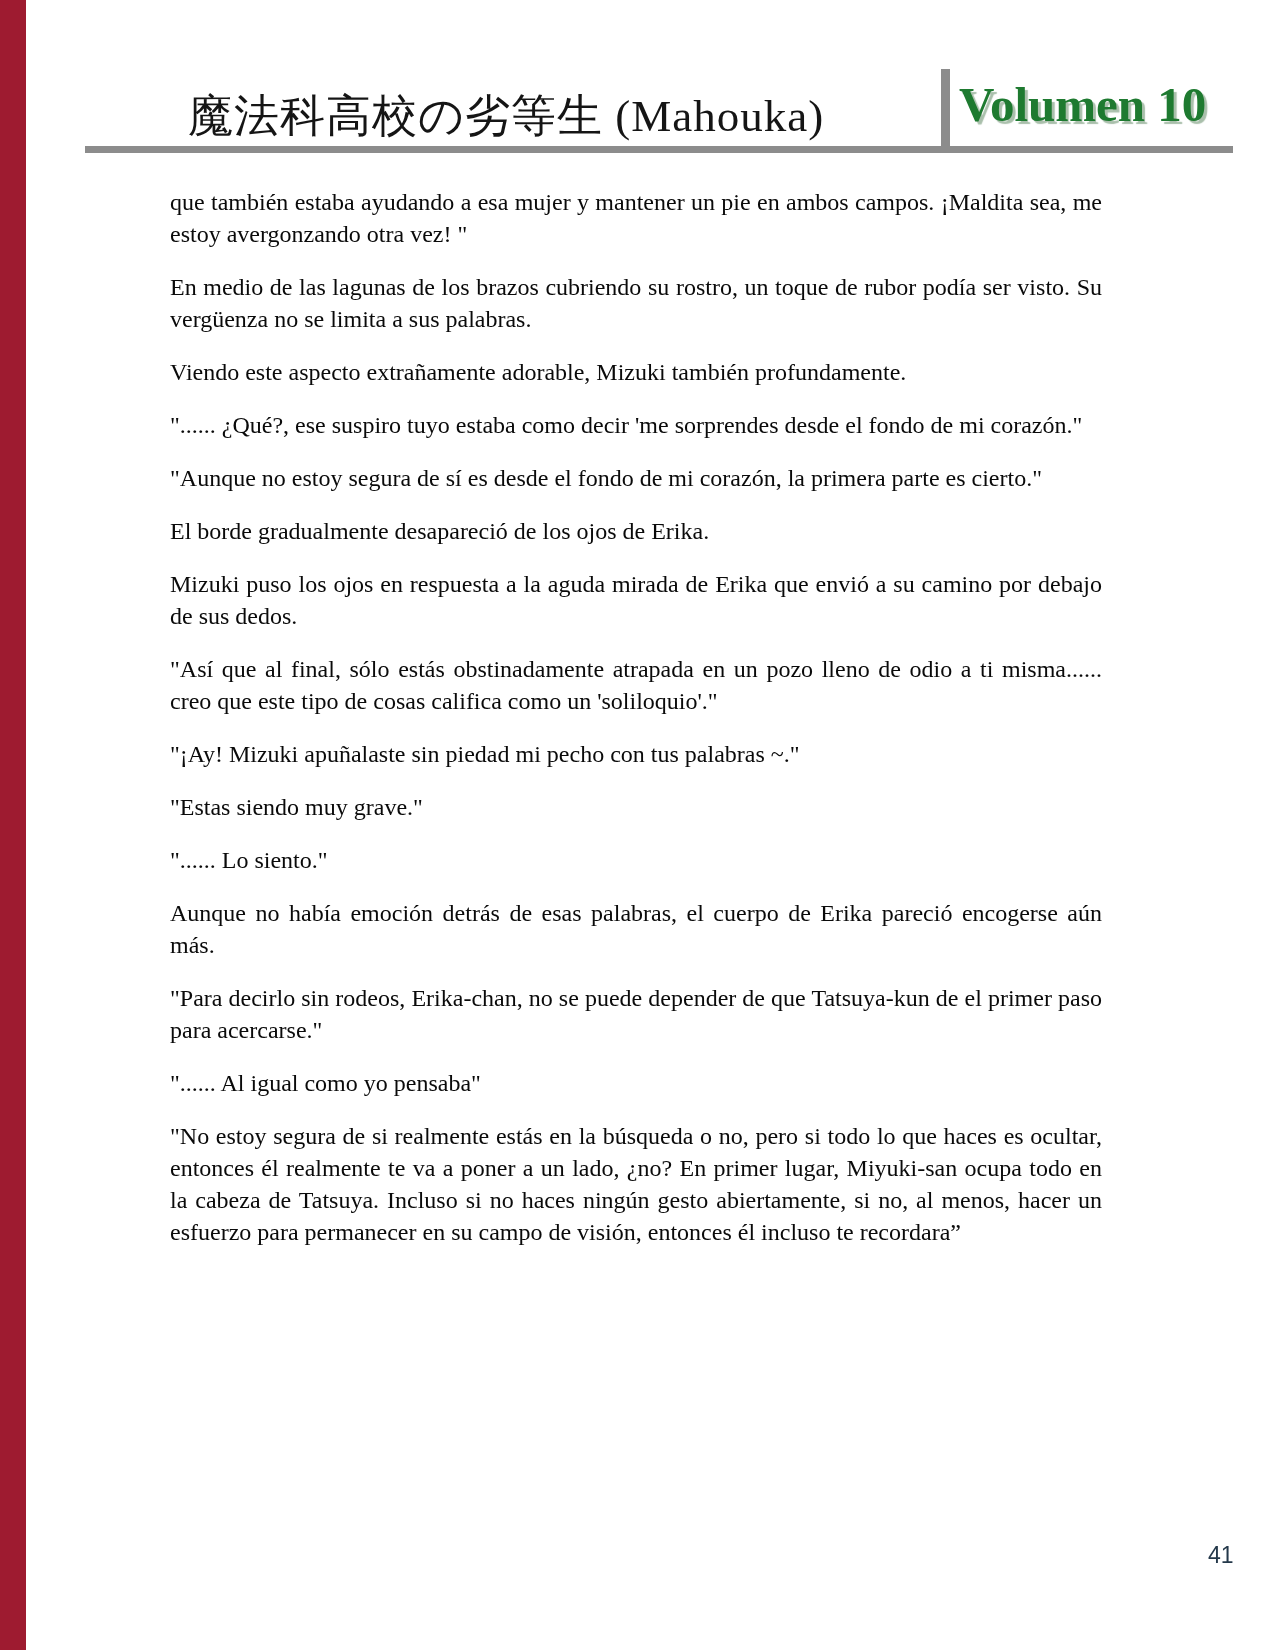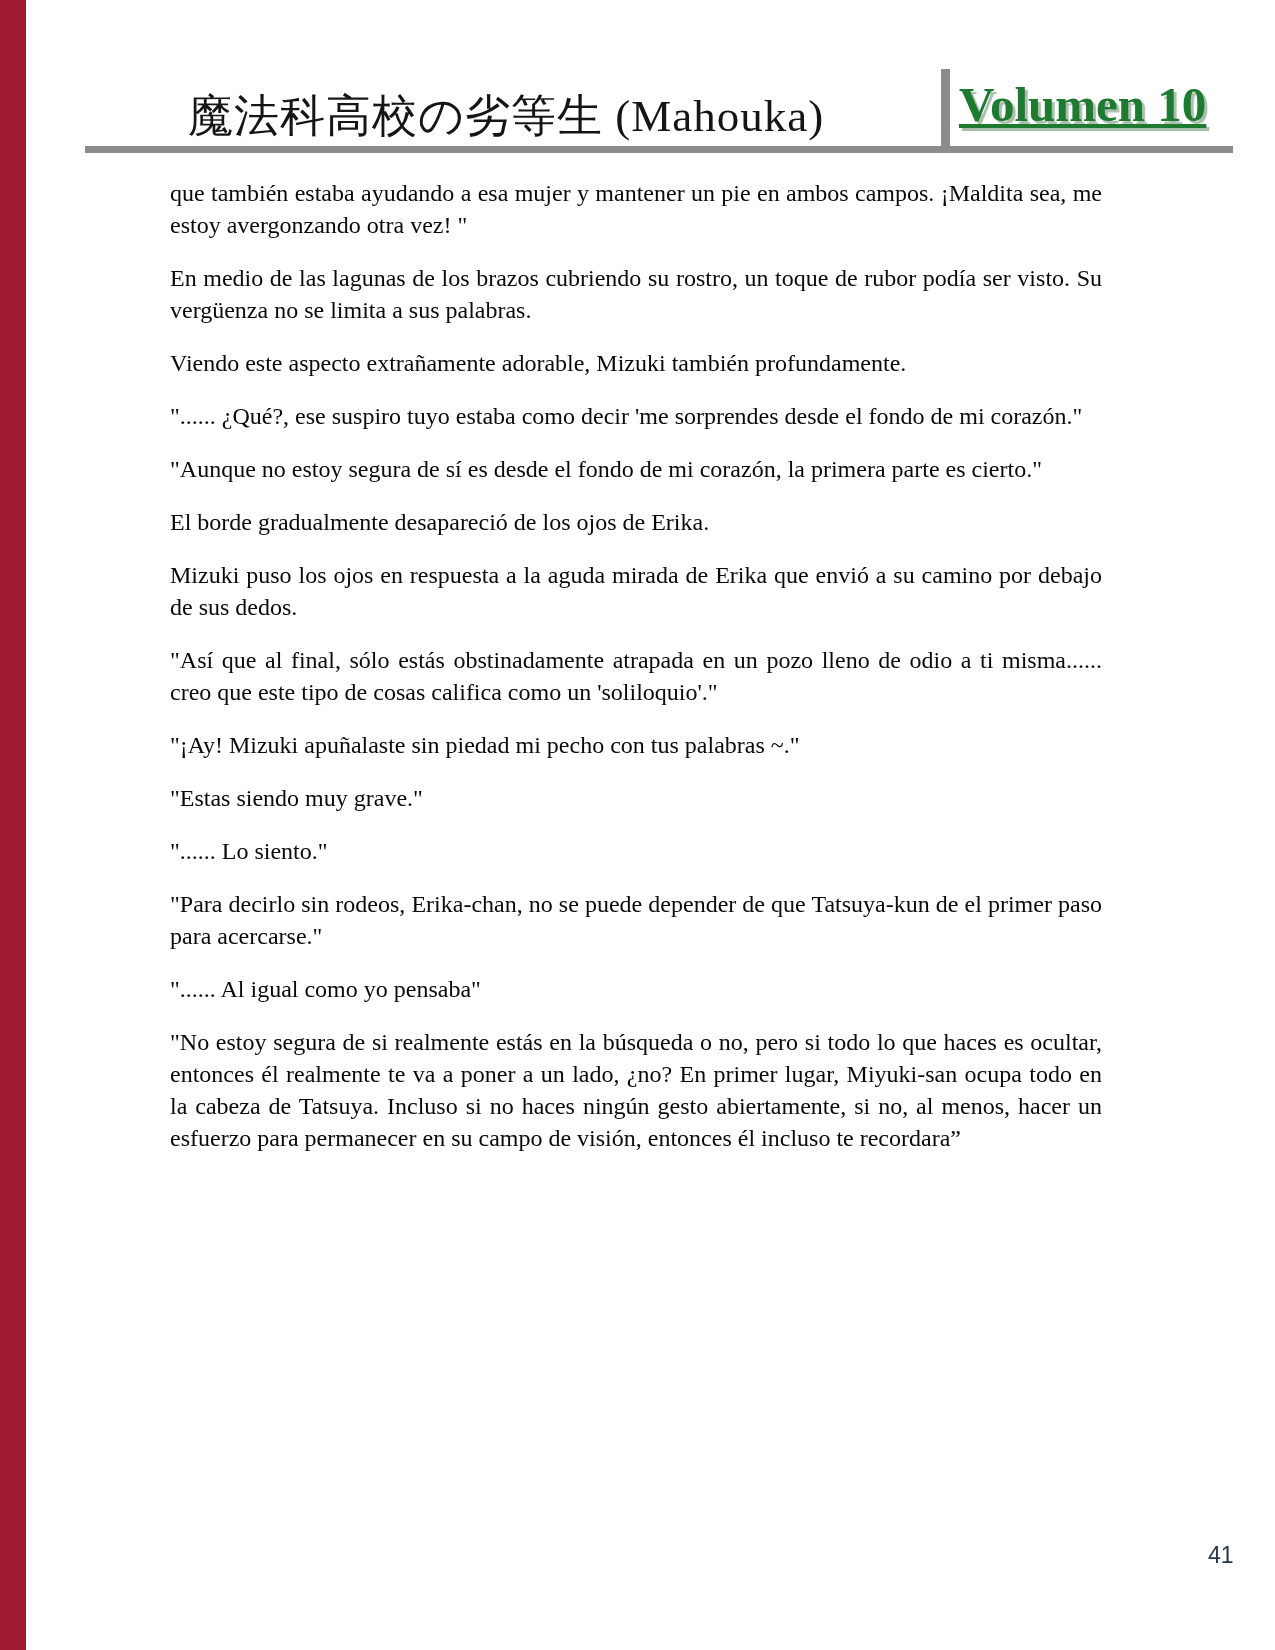--- a/index.html
+++ b/index.html
@@ -34,39 +34,38 @@
   }
   .volume-label {
     position: absolute;
     left: 959px; top: 76px;
     font-size: 49px;
     font-weight: bold;
     color: #1e7a30;
     white-space: nowrap;
     font-family: "Liberation Serif", serif;
     text-shadow: 3px 3px 1px #a9bfab;
-    text-decoration: underline;
   }
   .header-rule {
     position: absolute;
     left: 85px; top: 146px;
     width: 1148px; height: 7px;
     background: #8c8c8c;
   }
   .body-text {
     position: absolute;
     left: 170px; top: 170px;
     width: 932px;
     font-size: 24px;
     line-height: 32px;
     color: #0a0a0a;
     text-align: justify;
     font-family: "Liberation Serif", serif;
   }
-  .body-text p { margin: 7px 0 21px 0; }
+  .body-text p { margin: 16px 0 21px 0; }
   .page-number {
     position: absolute;
     left: 1176px; top: 1542px;
     font-size: 23px;
     color: #24384a;
     font-family: "Liberation Sans", sans-serif;
     margin-left: 32px;
   }
 </style>
 </head>
@@ -87,18 +86,19 @@
     <p>En medio de las lagunas de los brazos cubriendo su rostro, un toque de rubor podía ser visto. Su vergüenza no se limita a sus palabras.</p>
     <p>Viendo este aspecto extrañamente adorable, Mizuki también profundamente.</p>
     <p>"...... ¿Qué?, ese suspiro tuyo estaba como decir 'me sorprendes desde el fondo de mi corazón."</p>
     <p>"Aunque no estoy segura de sí es desde el fondo de mi corazón, la primera parte es cierto."</p>
     <p>El borde gradualmente desapareció de los ojos de Erika.</p>
     <p>Mizuki puso los ojos en respuesta a la aguda mirada de Erika que envió a su camino por debajo de sus dedos.</p>
     <p>"Así que al final, sólo estás obstinadamente atrapada en un pozo lleno de odio a ti misma...... creo que este tipo de cosas califica como un 'soliloquio'."</p>
     <p>"¡Ay! Mizuki apuñalaste sin piedad mi pecho con tus palabras ~."</p>
     <p>"Estas siendo muy grave."</p>
     <p>"...... Lo siento."</p>
+    <p>Aunque no había emoción detrás de esas palabras, el cuerpo de Erika pareció encogerse aún más.</p>
     <p>"Para decirlo sin rodeos, Erika-chan, no se puede depender de que Tatsuya-kun de el primer paso para acercarse."</p>
     <p>"...... Al igual como yo pensaba"</p>
     <p>"No estoy segura de si realmente estás en la búsqueda o no, pero si todo lo que haces es ocultar, entonces él realmente te va a poner a un lado, ¿no? En primer lugar, Miyuki-san ocupa todo en la cabeza de Tatsuya. Incluso si no haces ningún gesto abiertamente, si no, al menos, hacer un esfuerzo para permanecer en su campo de visión, entonces él incluso te recordara”</p>
   </div>
 
 <div class="page-number">41</div>
 
 </body></html>

